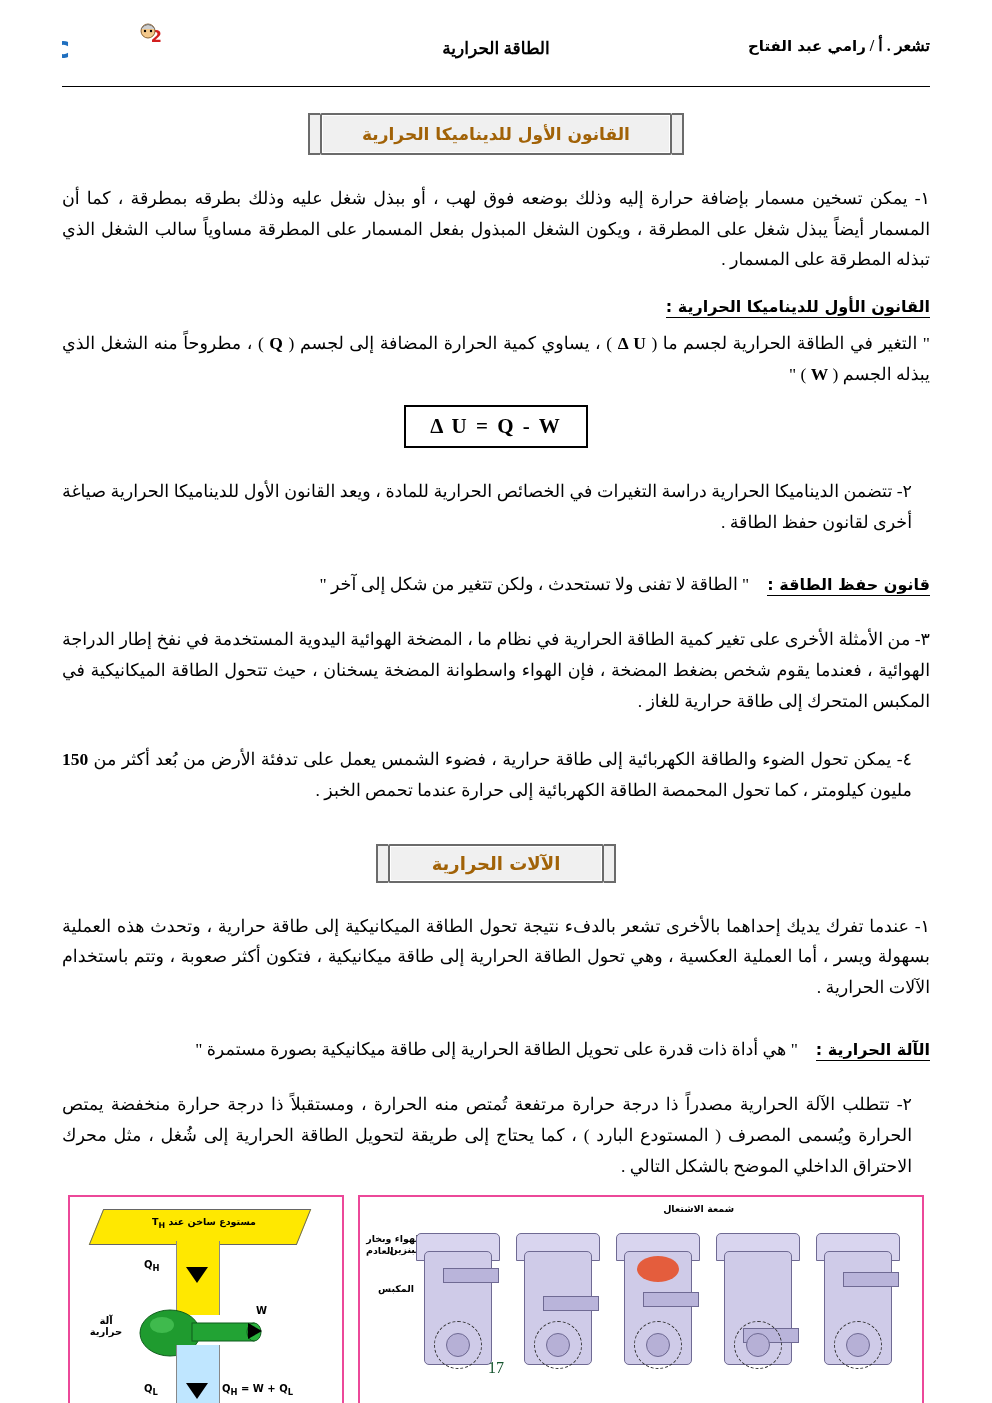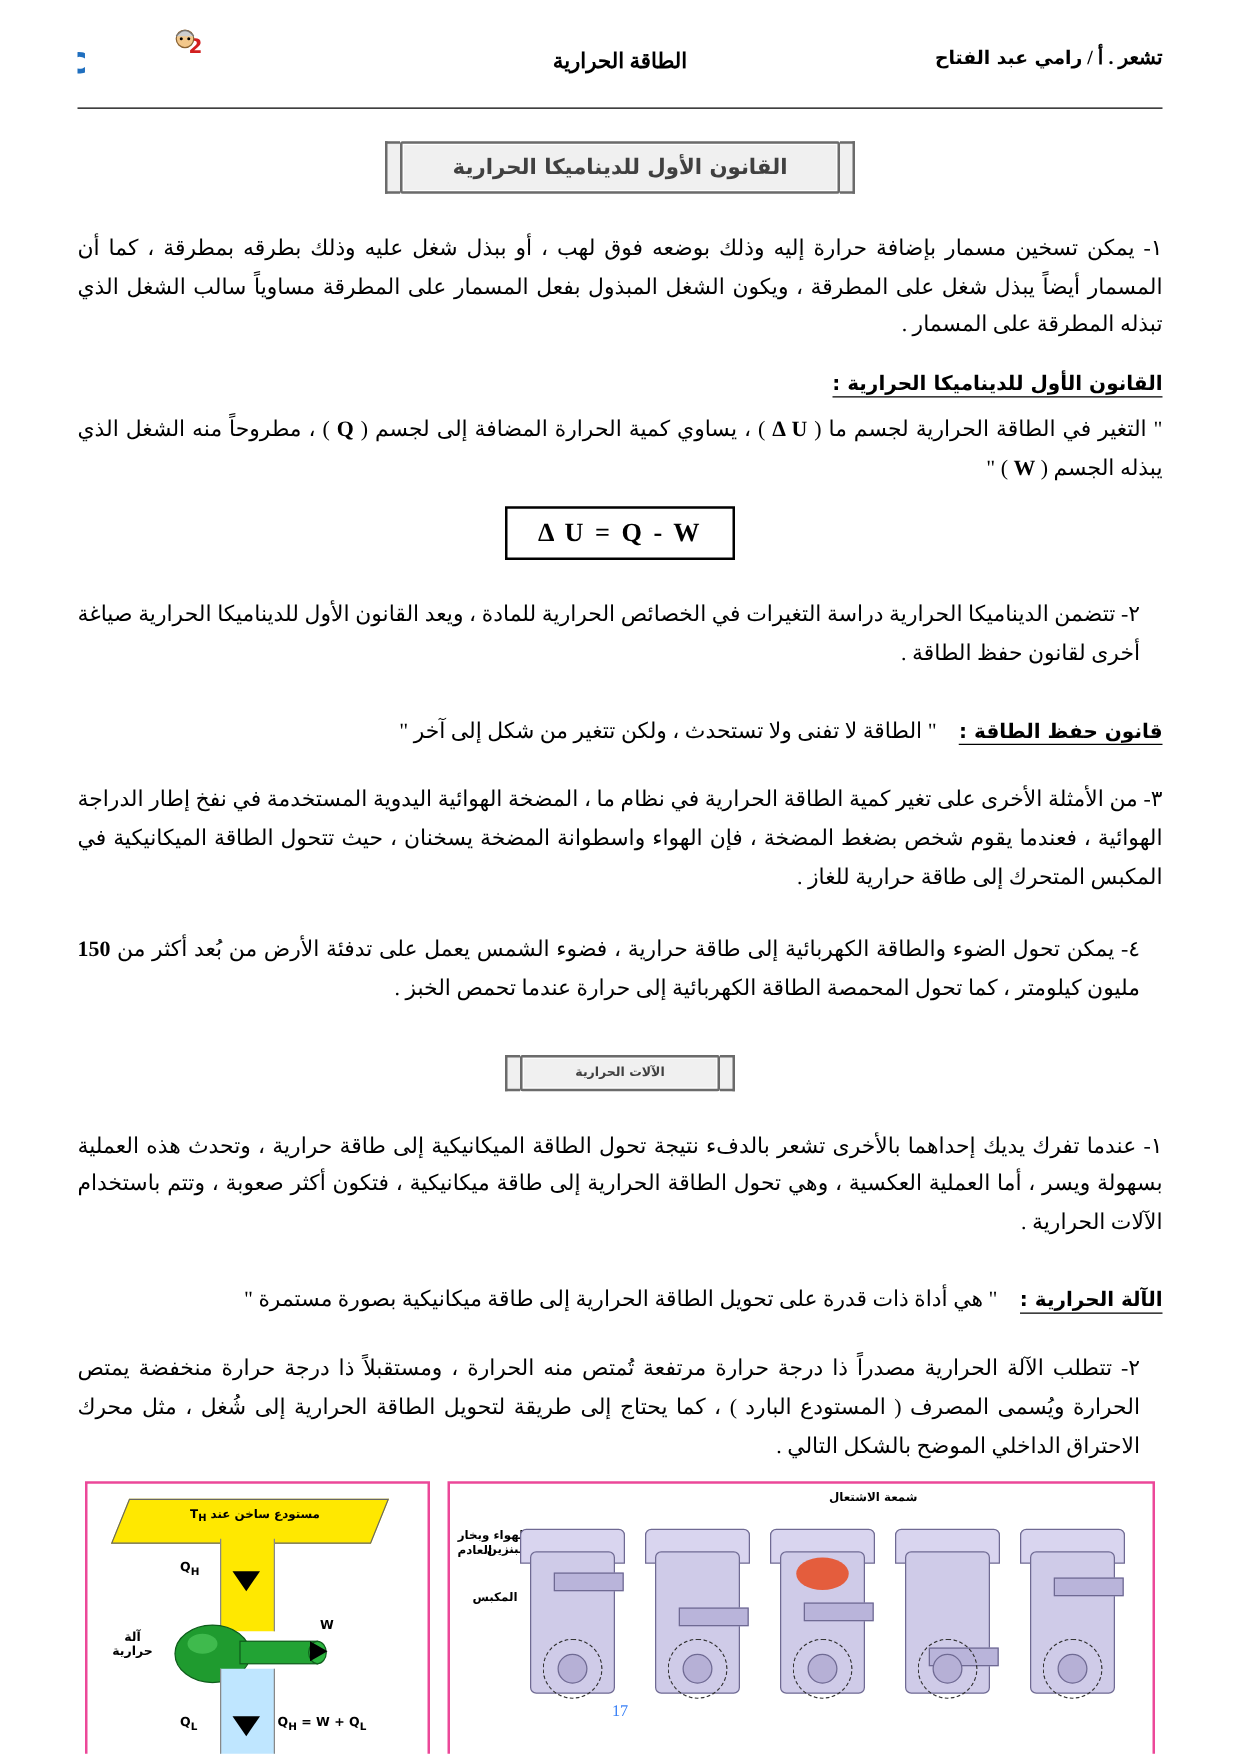--- a/index.html
+++ b/index.html
@@ -61,25 +61,25 @@
   .banner-wrap{ text-align:center; margin-top:26px;}
   .banner{
     display:inline-block;
     position:relative;
     padding:9px 40px;
     border:2px solid #6b6b6b;
     background:#f0f0f0;
     font-family:"DejaVu Sans", sans-serif;
     font-weight:bold;
     font-size:17px;
-    color:#404040;
+    color:#a16207;
     border-radius:2px;
     box-shadow:0 0 0 1px #fff inset;
   }
-  .banner.sm{ padding:7px 42px; font-size:10px;}
+  .banner.sm{ padding:7px 42px; font-size:18px;}
   .banner:before,.banner:after{
     content:"";
     position:absolute;
     top:-2px;bottom:-2px;width:10px;
     background:#f0f0f0;
     border:2px solid #6b6b6b;
   }
   .banner:before{ right:-14px; border-left:0;}
   .banner:after{ left:-14px; border-right:0;}
 
@@ -222,22 +222,22 @@
   .rf-lbl{
     position:absolute;
     font-family:"DejaVu Sans", sans-serif; font-size:9.5px; font-weight:bold;
     direction:rtl; white-space:nowrap;
   }
 
   
   .footer{
     position:absolute; left:0; right:0; bottom:26px;
     text-align:center;
-    font-size:13px;
-    color:#3b82f6;
+    font-size:16px;
+    color:#14532d;
     font-family:"Liberation Serif", serif;
   }
 </style>
 </head>
 <body>
 
 <div class="page">
 
   <div class="header">
     <div class="hdr-left">

